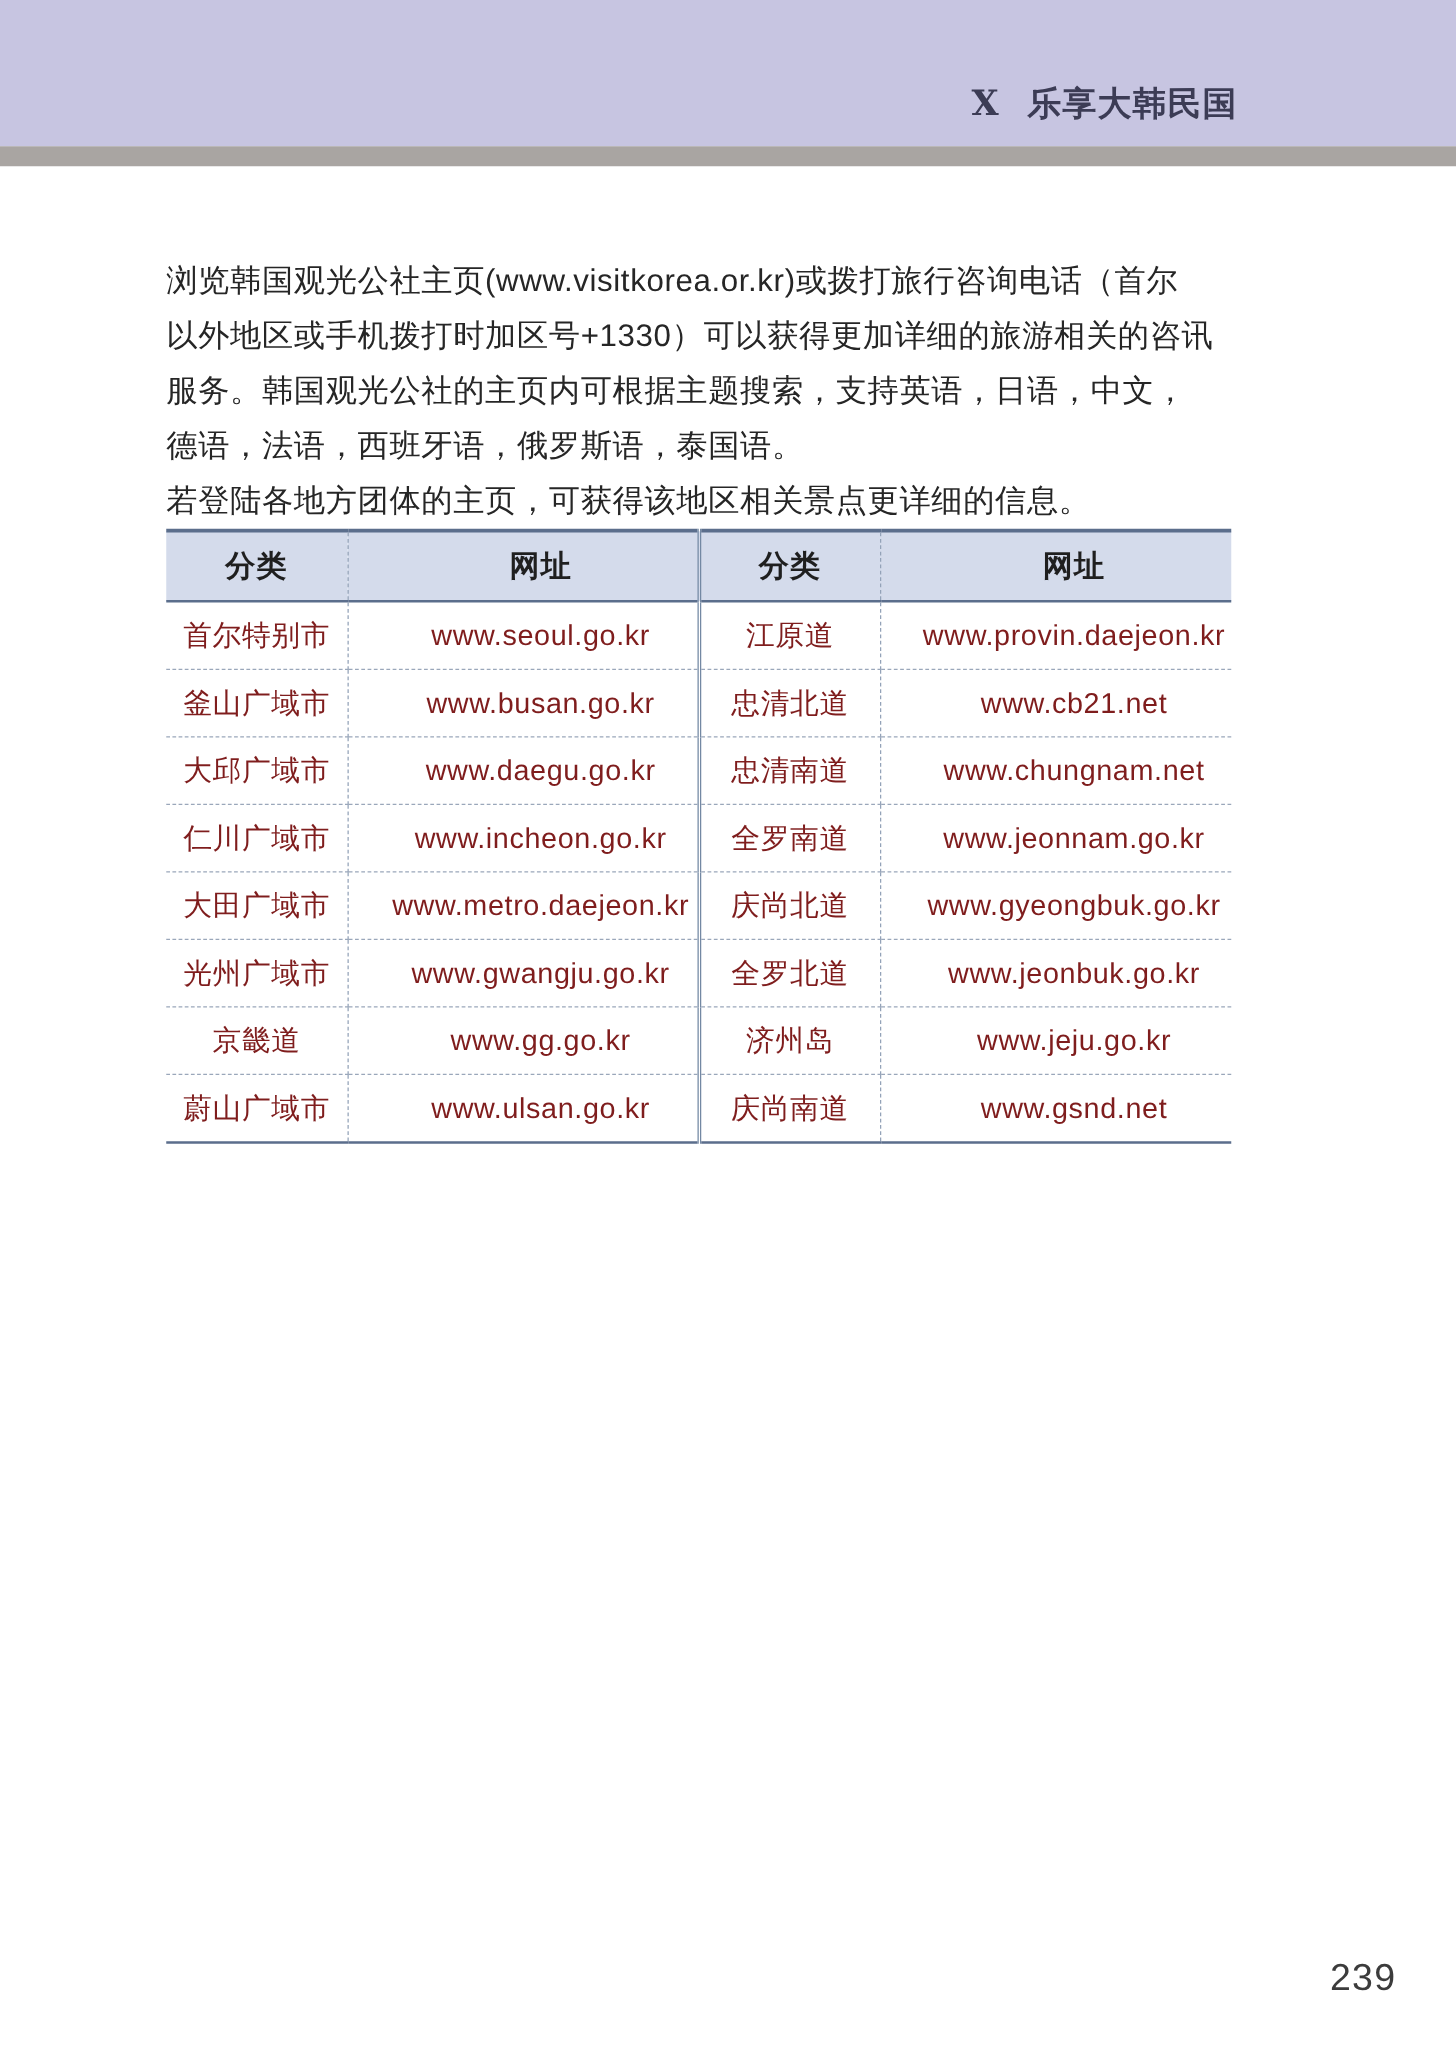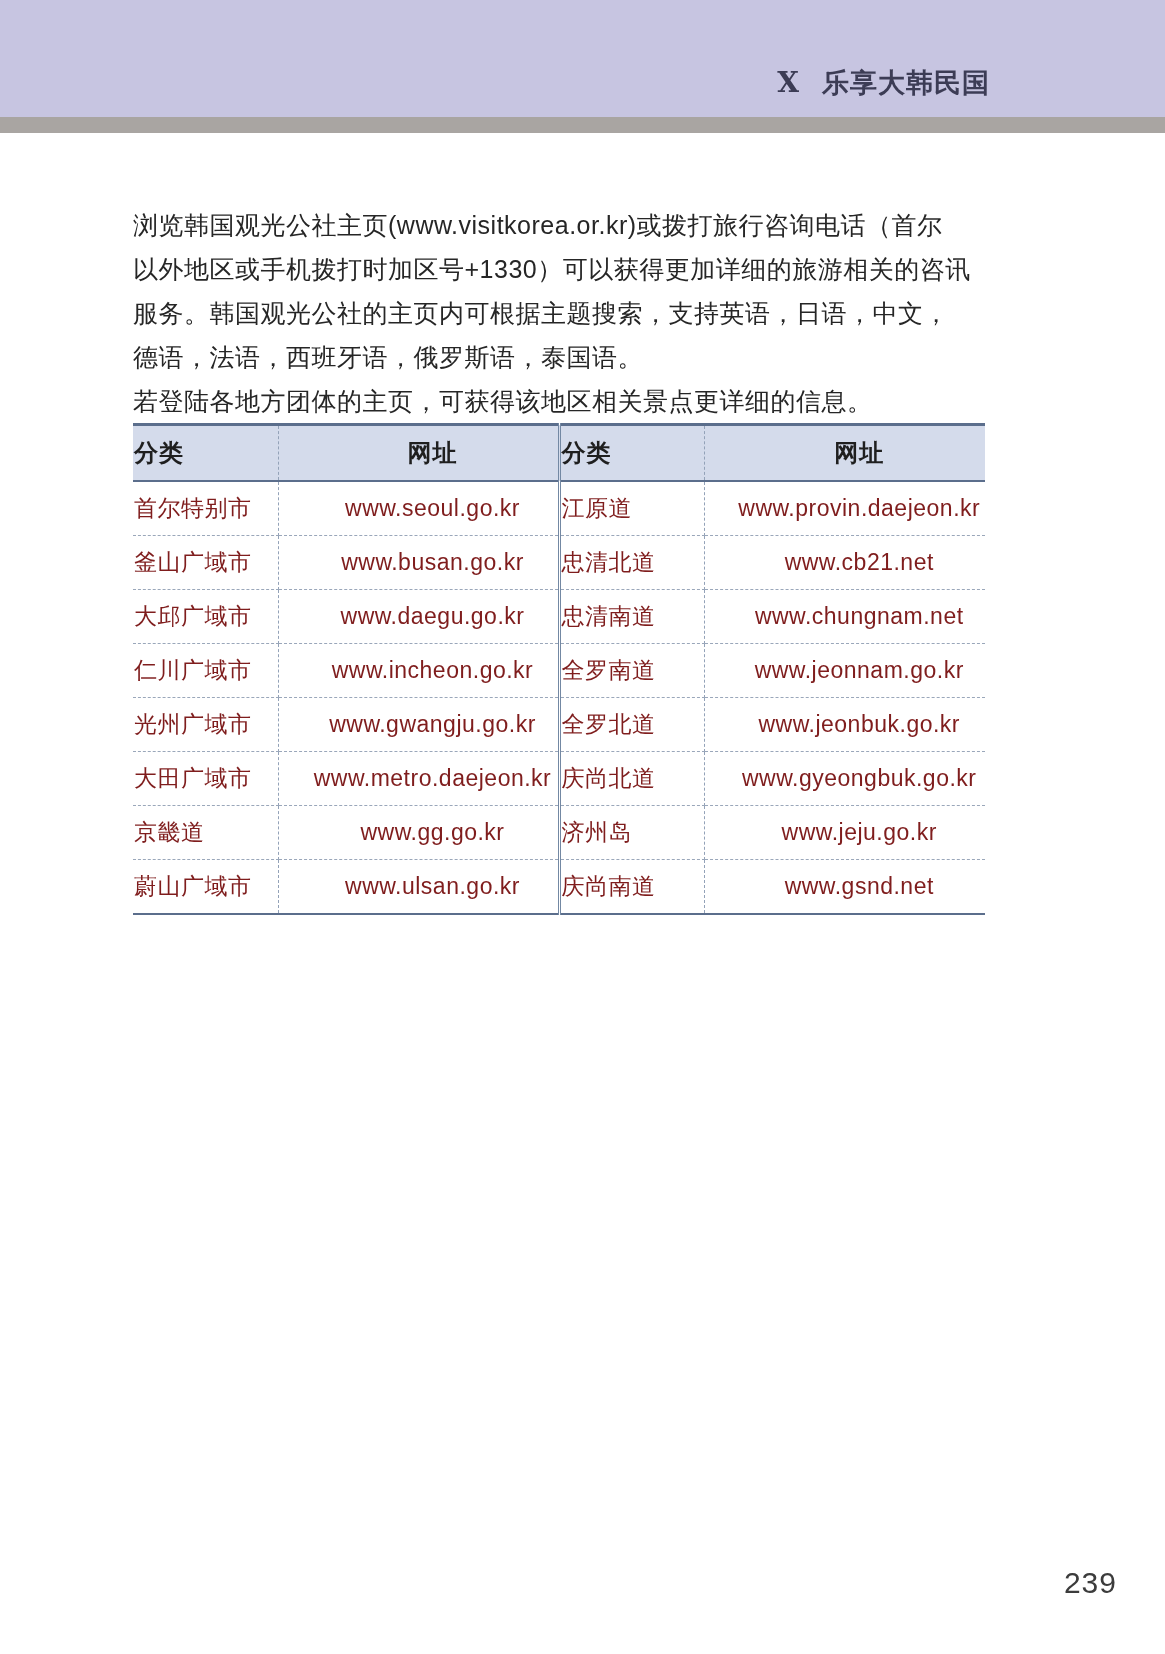--- a/index.html
+++ b/index.html
@@ -86,21 +86,21 @@
   }
   .homepage-table td {
     height: 51px;
     font-size: 23px;
     color: #7f1d1d;
     border-bottom: 1px dashed #9aa7ba;
     letter-spacing: 0.5px;
   }
   .homepage-table tr:last-child td { border-bottom: 2px solid #5b6e8c; }
 
-  .homepage-table .cat { text-align: left; }
+  .homepage-table .cat { text-align: center; }
   .homepage-table .url { text-align: center; padding-left: 30px; }
 
   
   .homepage-table .cat { border-right: 1px dashed #93a2b8; }
   
   .homepage-table .mid { border-right: 3px double #7388a3; }
 
   .page-number {
     position: absolute;
     top: 1566px;
@@ -163,32 +163,32 @@
           <td class="cat">忠清南道</td>
           <td class="url">www.chungnam.net</td>
         </tr>
         <tr>
           <td class="cat">仁川广域市</td>
           <td class="url mid">www.incheon.go.kr</td>
           <td class="cat">全罗南道</td>
           <td class="url">www.jeonnam.go.kr</td>
         </tr>
         <tr>
+          <td class="cat">大田广域市</td>
+          <td class="url mid">www.metro.daejeon.kr</td>
+          <td class="cat">庆尚北道</td>
+          <td class="url">www.gyeongbuk.go.kr</td>
+        </tr>
+        <tr>
           <td class="cat">光州广域市</td>
           <td class="url mid">www.gwangju.go.kr</td>
           <td class="cat">全罗北道</td>
           <td class="url">www.jeonbuk.go.kr</td>
         </tr>
         <tr>
-          <td class="cat">大田广域市</td>
-          <td class="url mid">www.metro.daejeon.kr</td>
-          <td class="cat">庆尚北道</td>
-          <td class="url">www.gyeongbuk.go.kr</td>
-        </tr>
-        <tr>
           <td class="cat">京畿道</td>
           <td class="url mid">www.gg.go.kr</td>
           <td class="cat">济州岛</td>
           <td class="url">www.jeju.go.kr</td>
         </tr>
         <tr>
           <td class="cat">蔚山广域市</td>
           <td class="url mid">www.ulsan.go.kr</td>
           <td class="cat">庆尚南道</td>
           <td class="url">www.gsnd.net</td>

